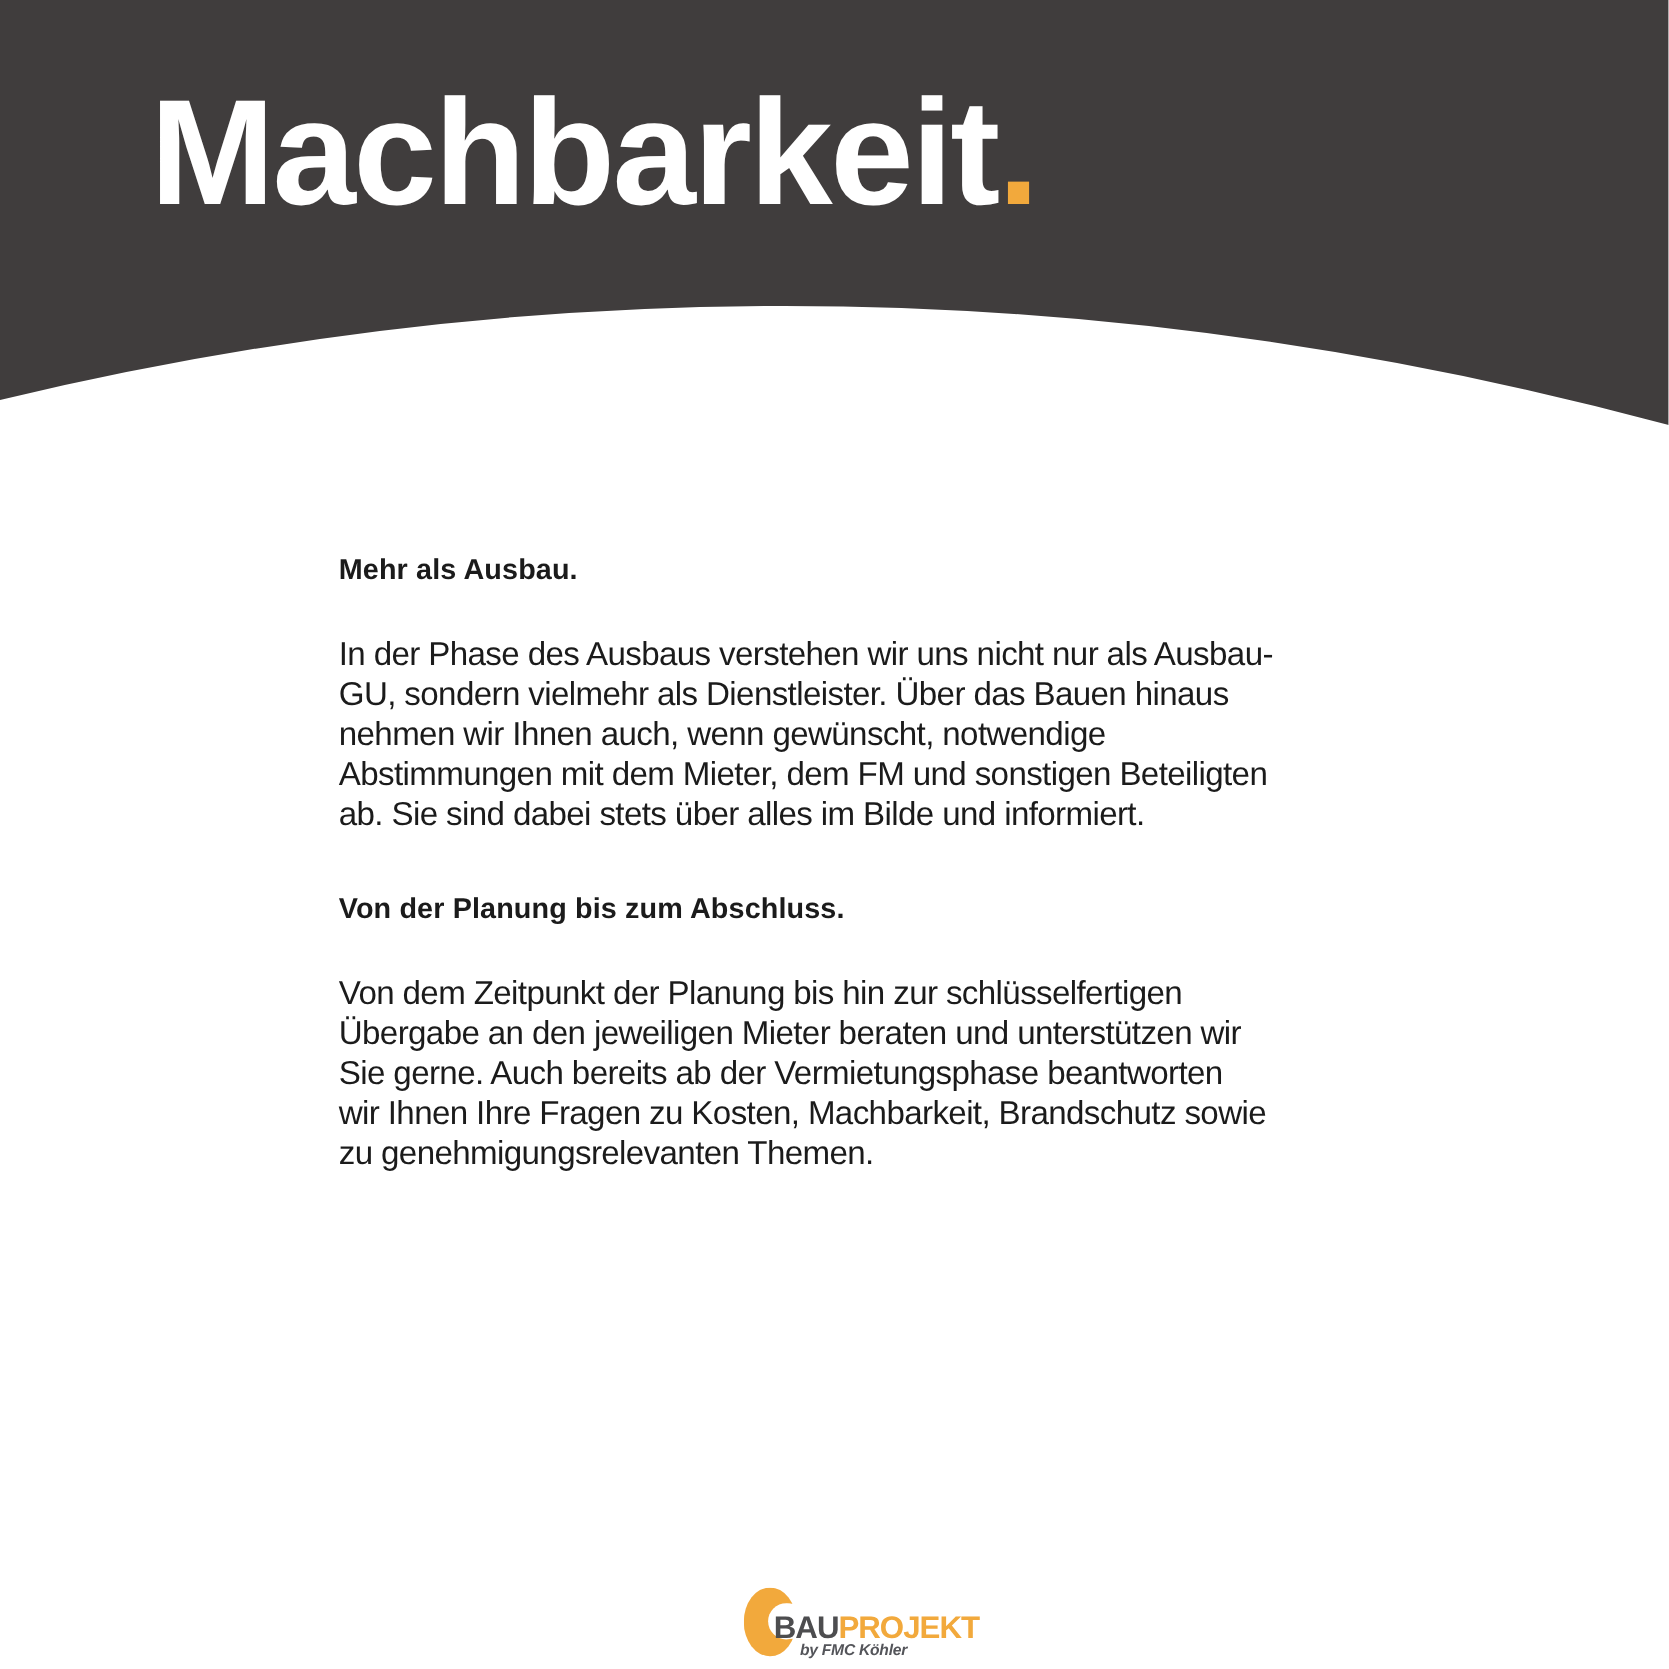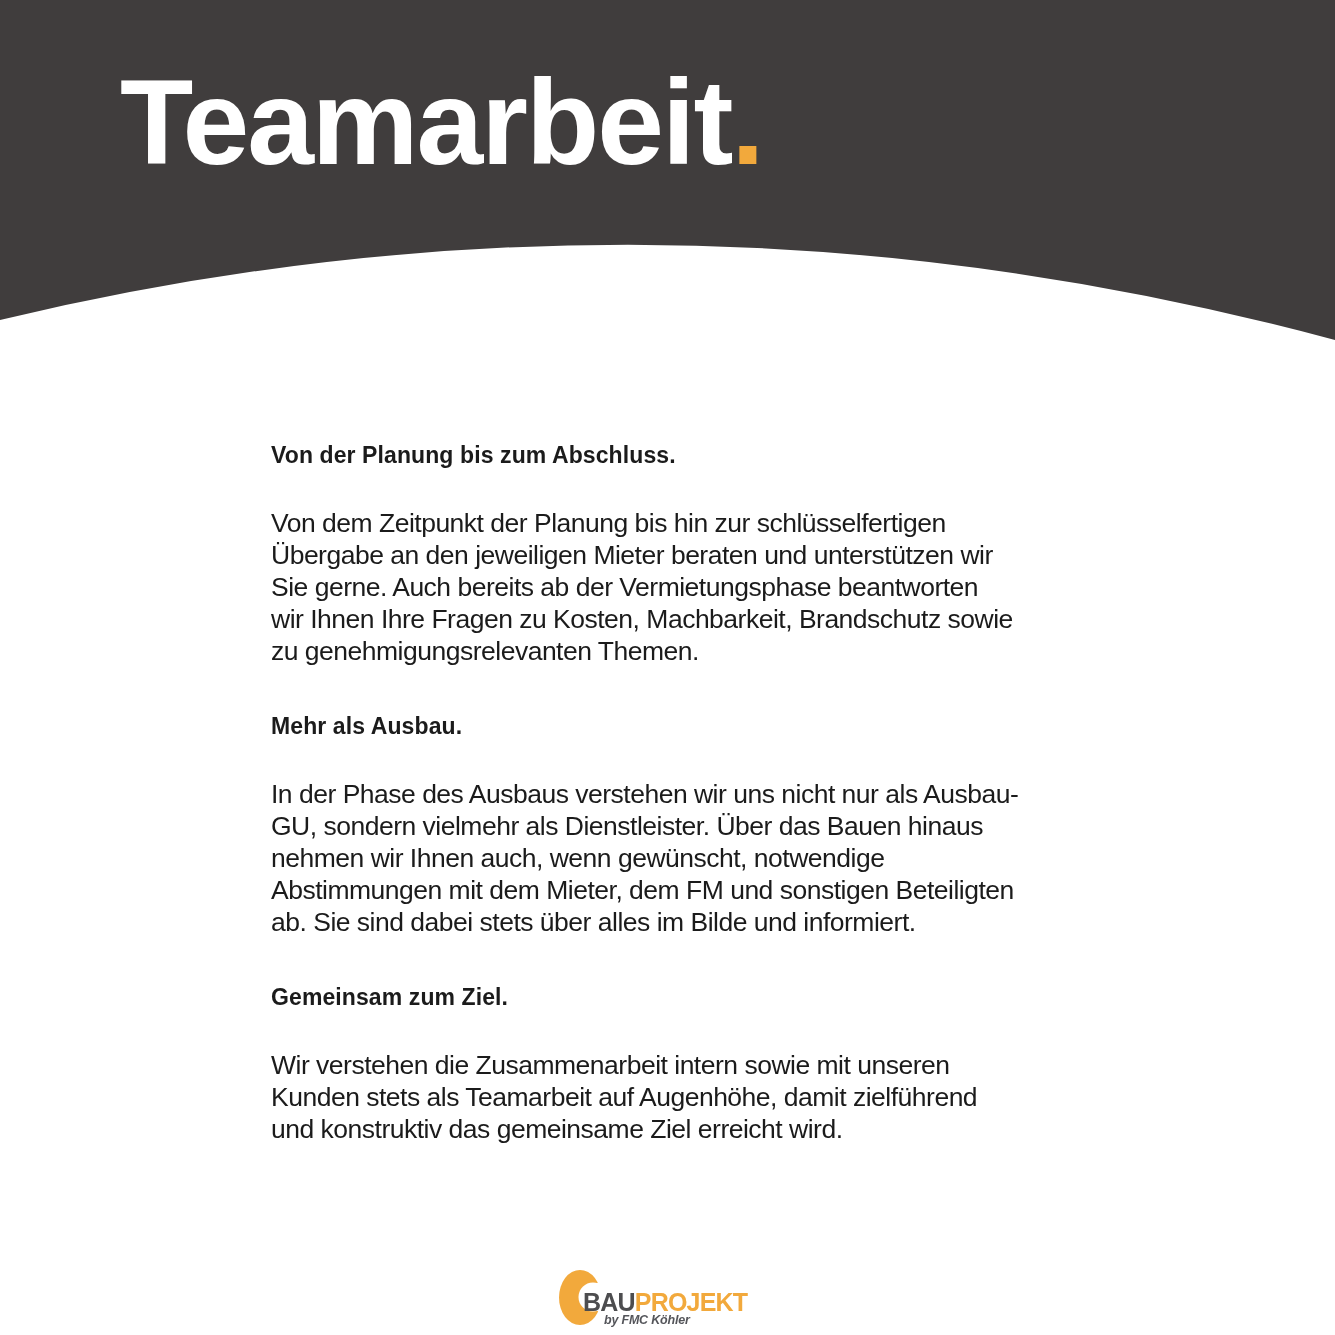--- a/index.html
+++ b/index.html
@@ -55,21 +55,21 @@
   .content p {
     font-size: 26.5px;
     line-height: 32px;
     font-weight: normal;
     letter-spacing: -0.5px;
     margin: 0 0 44px 0;
     white-space: pre-line;
   }
   .logo {
     position: absolute;
-    left: 559px;
+    left: 595px;
     top: 1270px;
     display: flex;
     align-items: center;
   }
   .logo-icon { display: block; flex: 0 0 auto; }
   .logo-textblock {
     position: relative;
     z-index: 2;
     margin-left: -20px;
     margin-top: 19px;
@@ -96,48 +96,42 @@
 </style>
 </head>
 <body>
 
 <div class="page">
 
   <svg class="header-svg" width="1335" height="380" viewBox="0 0 1335 380" aria-hidden="true">
     <path d="M0,0 L1335,0 L1335,340 Q667,160 0,320 Z" style="fill: var(--header_bg);"></path>
   </svg>
 
-  <h1 class="title"><span>Teamarbeit</span><span class="dot">.</span></h1>
+  <h1 class="title"><span>Machbarkeit</span><span class="dot">.</span></h1>
 
   <main class="content">
-
-    <section>
-      <h2>Von der Planung bis zum Abschluss.</h2>
-      <p>Von dem Zeitpunkt der Planung bis hin zur schlüsselfertigen
-Übergabe an den jeweiligen Mieter beraten und unterstützen wir
-Sie gerne. Auch bereits ab der Vermietungsphase beantworten
-wir Ihnen Ihre Fragen zu Kosten, Machbarkeit, Brandschutz sowie
-zu genehmigungsrelevanten Themen.</p>
-    </section>
 
     <section>
       <h2>Mehr als Ausbau.</h2>
       <p>In der Phase des Ausbaus verstehen wir uns nicht nur als Ausbau-
 GU, sondern vielmehr als Dienstleister. Über das Bauen hinaus
 nehmen wir Ihnen auch, wenn gewünscht, notwendige
 Abstimmungen mit dem Mieter, dem FM und sonstigen Beteiligten
 ab. Sie sind dabei stets über alles im Bilde und informiert.</p>
     </section>
 
     <section>
-      <h2>Gemeinsam zum Ziel.</h2>
-      <p>Wir verstehen die Zusammenarbeit intern sowie mit unseren
-Kunden stets als Teamarbeit auf Augenhöhe, damit zielführend
-und konstruktiv das gemeinsame Ziel erreicht wird.</p>
+      <h2>Von der Planung bis zum Abschluss.</h2>
+      <p>Von dem Zeitpunkt der Planung bis hin zur schlüsselfertigen
+Übergabe an den jeweiligen Mieter beraten und unterstützen wir
+Sie gerne. Auch bereits ab der Vermietungsphase beantworten
+wir Ihnen Ihre Fragen zu Kosten, Machbarkeit, Brandschutz sowie
+zu genehmigungsrelevanten Themen.</p>
     </section>
+
 
   </main>
 
   <footer class="logo">
     <svg class="logo-icon" width="44" height="57" viewBox="0 0 44 57" aria-hidden="true">
       <defs>
         <mask id="c-mask">
           <rect x="0" y="0" width="44" height="57" fill="#ffffff"></rect>
           <circle cx="34" cy="27" r="14.5" fill="#000000"></circle>
           <rect x="34" y="13" width="10" height="28" fill="#000000"></rect>

